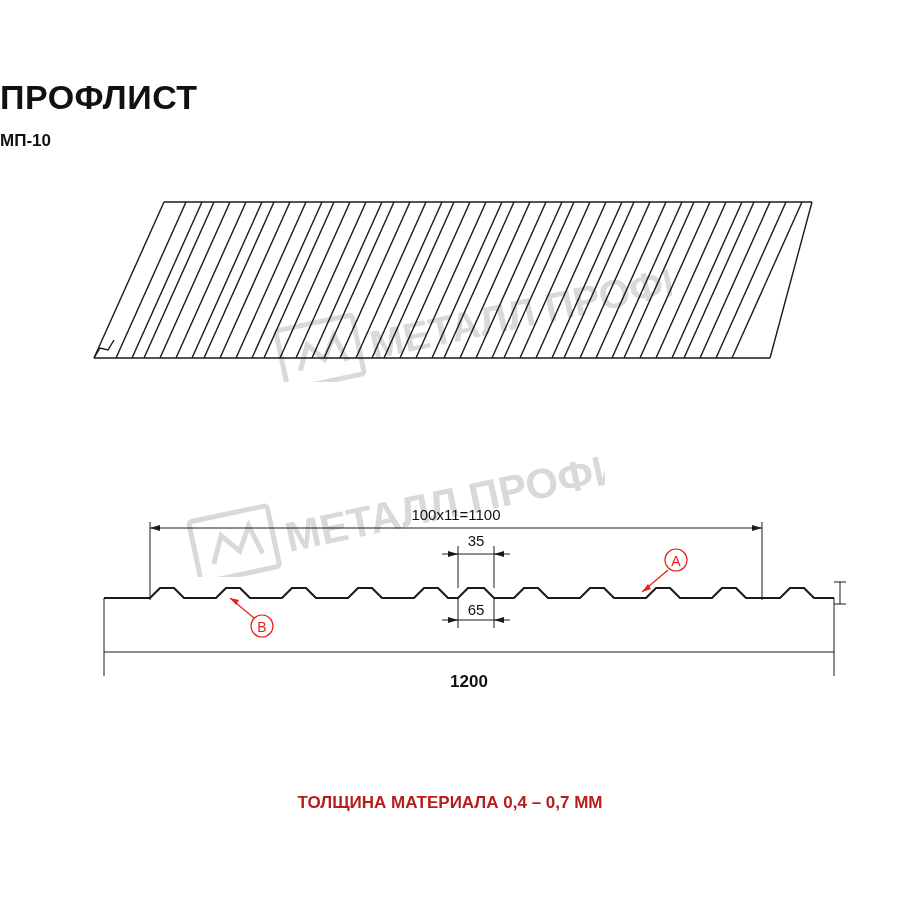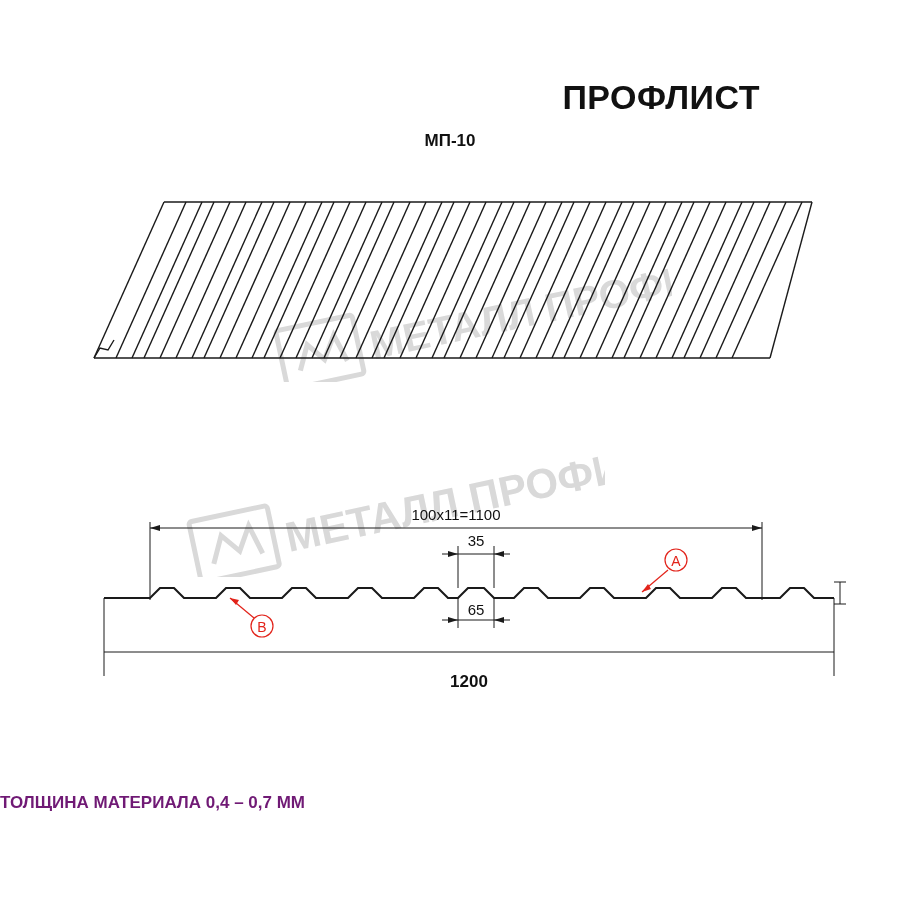--- a/index.html
+++ b/index.html
@@ -18,45 +18,44 @@
   .page {
     position: relative;
     width: 900px;
     height: 900px;
   }
   .title {
     position: absolute;
     top: 78px;
     left: 0;
     width: 760px;
-    text-align: right;
+    text-align: left;
     font-size: 34px;
     font-weight: bold;
     letter-spacing: 0.5px;
     color: #111111;
   }
   .subtitle {
     position: absolute;
     top: 131px;
     left: 0;
     width: 900px;
+    font-size: 17px;
+    font-weight: bold;
+    color: #111111;
+  }
+  .footer-note {
+    position: absolute;
+    top: 793px;
+    left: 0;
+    width: 900px;
     text-align: center;
     font-size: 17px;
     font-weight: bold;
-    color: #111111;
-  }
-  .footer-note {
-    position: absolute;
-    top: 793px;
-    left: 0;
-    width: 900px;
-    text-align: left;
-    font-size: 17px;
-    font-weight: bold;
-    color: #701a75;
+    color: #b91c1c;
   }
   .iso-wrap {
     position: absolute;
     top: 180px;
     left: 70px;
     width: 760px;
     height: 200px;
   }
   .section-wrap {
     position: absolute;

